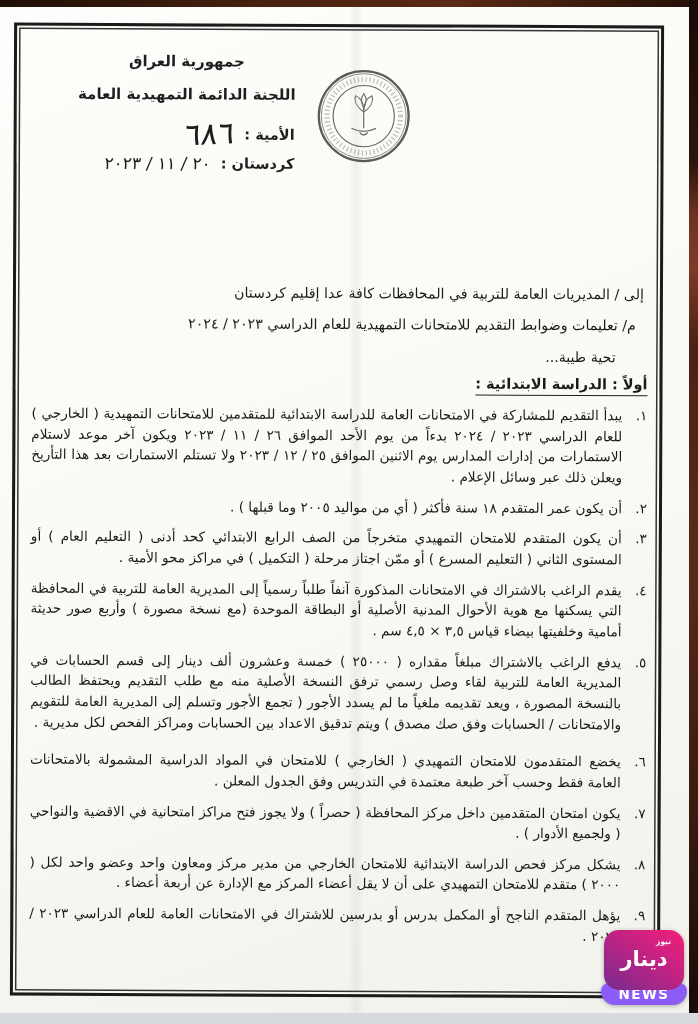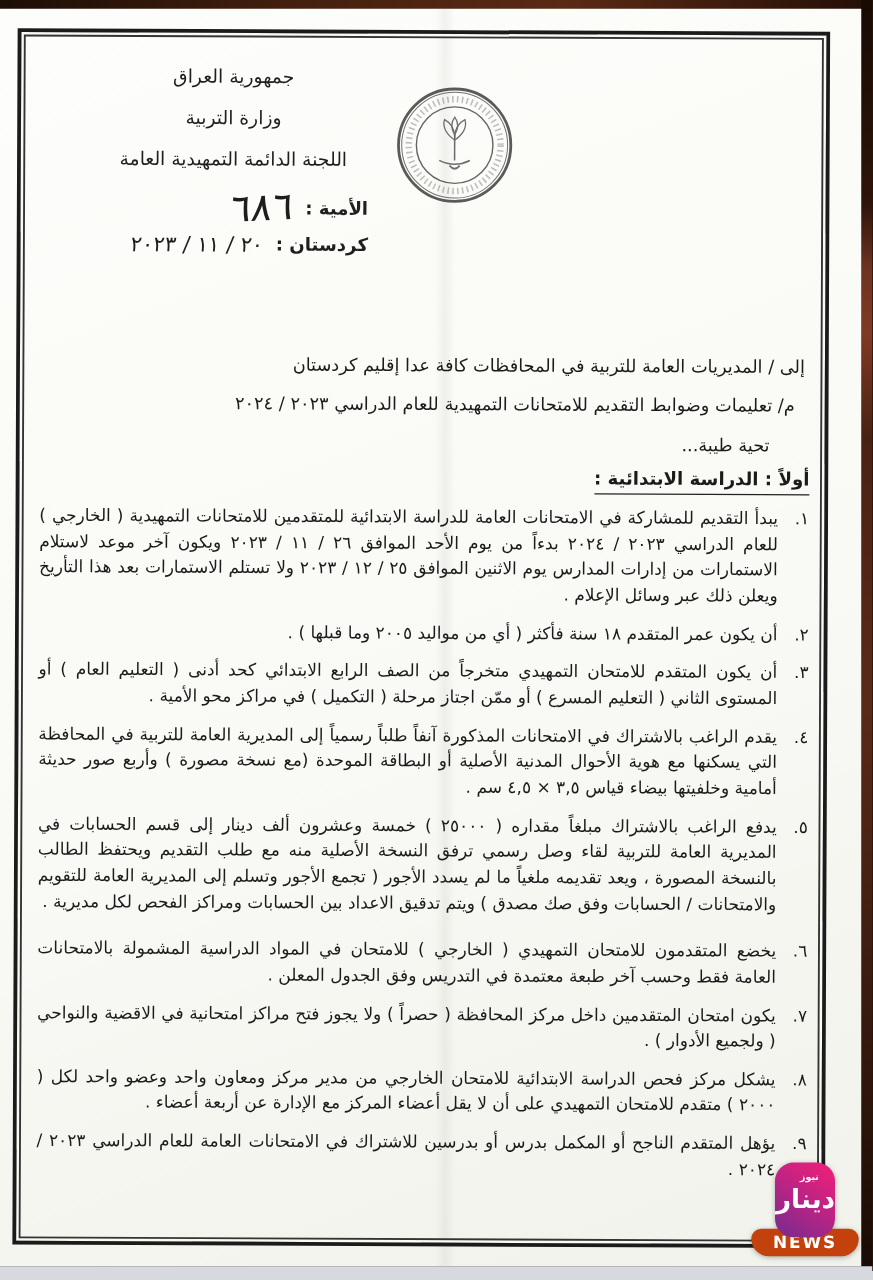--- a/index.html
+++ b/index.html
@@ -21,21 +21,21 @@
   .fold{position:absolute;left:348px;top:0;bottom:0;width:16px;
     background:linear-gradient(90deg,rgba(0,0,0,0) 0%,rgba(60,50,40,0.06) 50%,rgba(0,0,0,0) 100%);}
   .frame{
     position:absolute;left:12px;top:17px;right:27px;bottom:16px;
     border:3px solid #1b1b1b;
     box-shadow:inset 0 0 0 2px #faf9f4, inset 0 0 0 3.5px #343434;
     transform:rotate(0.25deg);
   }
   
   .header-text{position:absolute;top:26px;left:58px;width:224px;text-align:center;color:#1f1f1f;}
-  .hline{font-size:15px;font-weight:normal;margin-bottom:15px;}
+  .hline{font-size:15px;font-weight:bold;margin-bottom:15px;}
   .meta-line{direction:rtl;text-align:right;font-size:14.5px;font-weight:bold;
     display:flex;align-items:center;gap:10px;margin-bottom:4px;padding-right:4px;}
   .hand-number{font-weight:400;font-size:31px;letter-spacing:5px;color:#1d1d1d;
     transform:skewX(-9deg) rotate(-3deg);display:inline-block;line-height:1;}
   .hand-date{font-weight:400;font-size:17px;letter-spacing:1px;color:#1d1d1d;
     transform:skewX(-6deg);display:inline-block;direction:rtl;}
   .seal{position:absolute;top:40px;left:298px;width:98px;height:98px;opacity:.85;}
   
   .content{position:absolute;top:258px;left:16px;right:10px;direction:rtl;
     text-align:right;color:#1b1b1b;}
@@ -45,39 +45,38 @@
   .section-title{font-size:14.5px;font-weight:bold;margin:0 2px 13px 0;}
   .section-title span{border-bottom:1.3px solid #222;padding-bottom:3px;margin-top:17px;}
   .items{margin-top:2px;}
   .item{position:relative;padding-right:27px;margin-bottom:10px;
     font-size:13.6px;line-height:1.52;text-align:justify;}
   .item .num{position:absolute;right:2px;top:0;}
   .item.gap{margin-bottom:17px;}
   
   .news-logo{position:absolute;right:11px;bottom:19px;width:86px;z-index:5;text-align:center;
     filter:drop-shadow(0 1px 2px rgba(0,0,0,.3));}
-  .logo-sq{width:48px;height:60px;margin:0 auto;border-radius:15px;position:relative;color:#fff;text-align:right;}
+  .logo-sq{width:80px;height:60px;margin:0 auto;border-radius:15px;position:relative;color:#fff;}
   .logo-ar-small{position:absolute;top:7px;right:13px;font-size:7.5px;font-weight:bold;}
   .logo-ar{position:absolute;top:17px;left:0;width:100%;font-size:21px;font-weight:bold;}
   .logo-news{margin-top:-7px;width:86px;height:22px;line-height:22px;border-radius:8px 8px 14px 14px;
     color:#fff;font-weight:bold;font-size:13.5px;letter-spacing:1.5px;}
 </style>
 </head>
 <body>
 
 <div class="top-strip"></div>
 <div class="right-edge"></div>
 
 <div class="page">
   <div class="fold"></div>
   <div class="frame">
 
     <div class="header-text">
       <div class="hline">جمهورية العراق</div>
-      <div class="hline">وزارة التربية</div>
       <div class="hline">اللجنة الدائمة التمهيدية العامة</div>
       <div class="meta-line">
         <span>الأمية :</span>
         <span class="hand-number">٦٨٦</span>
       </div>
       <div class="meta-line">
         <span>كردستان :</span>
         <span class="hand-date">٢٠ / ١١ / ٢٠٢٣</span>
       </div>
     </div>
@@ -117,16 +116,16 @@
     </div>
 
   </div>
 </div>
 
 <div class="news-logo">
   <div class="logo-sq" style="background:linear-gradient(215deg,#ee1f7a 5%,#c02383 45%,#7c2b8e 95%);">
     <span class="logo-ar-small">نيوز</span>
     <div class="logo-ar">دينار</div>
   </div>
-  <div class="logo-news" style="background:#c2410c;">NEWS</div>
+  <div class="logo-news" style="background:#8b5cf6;">NEWS</div>
 </div>
 
 <div class="bottom-bar"></div>
 
 </body></html>

